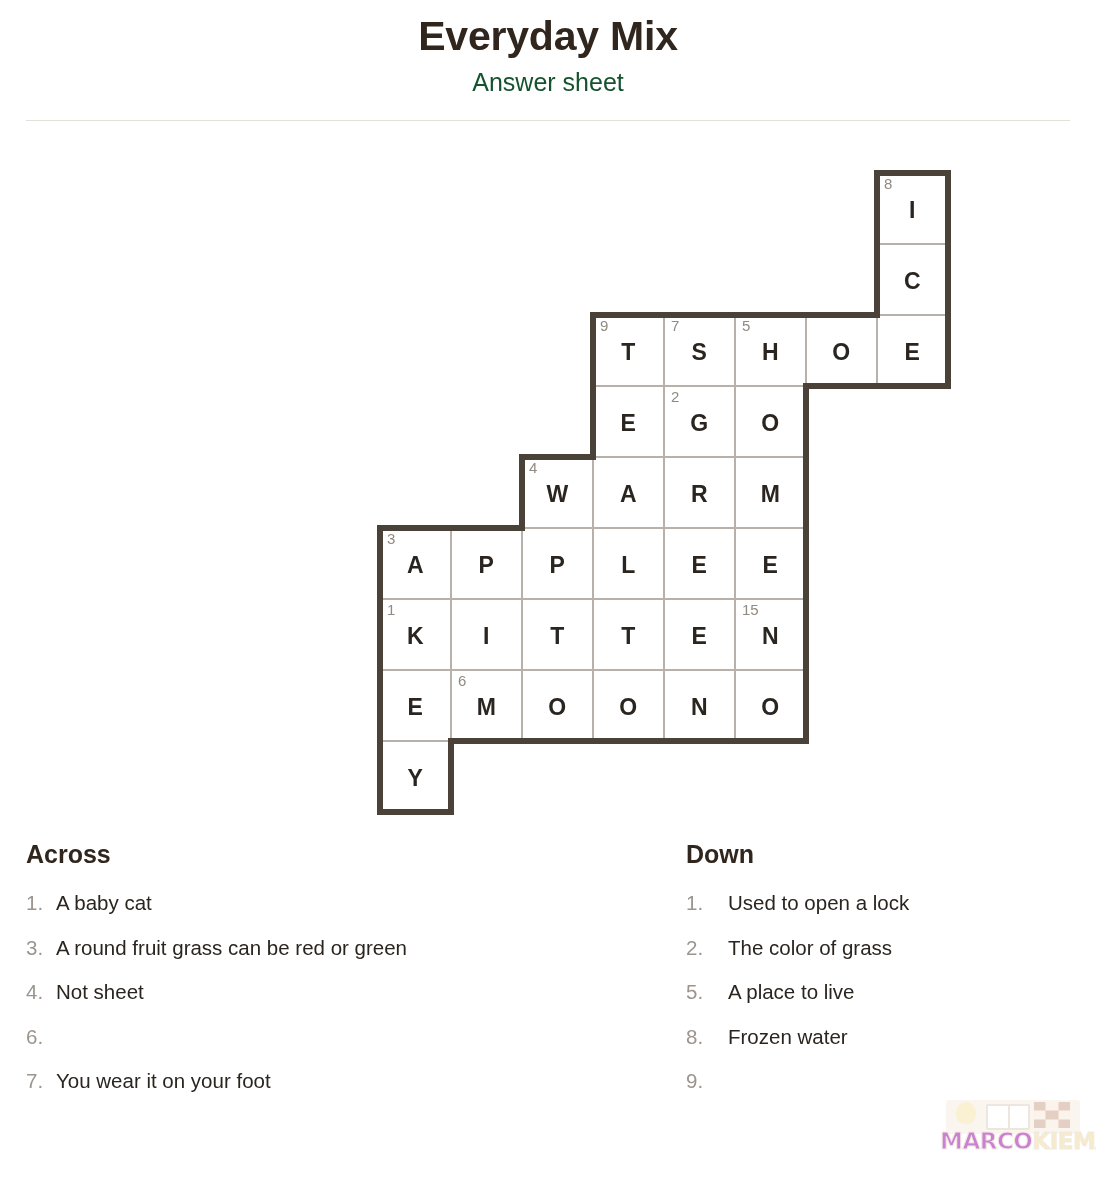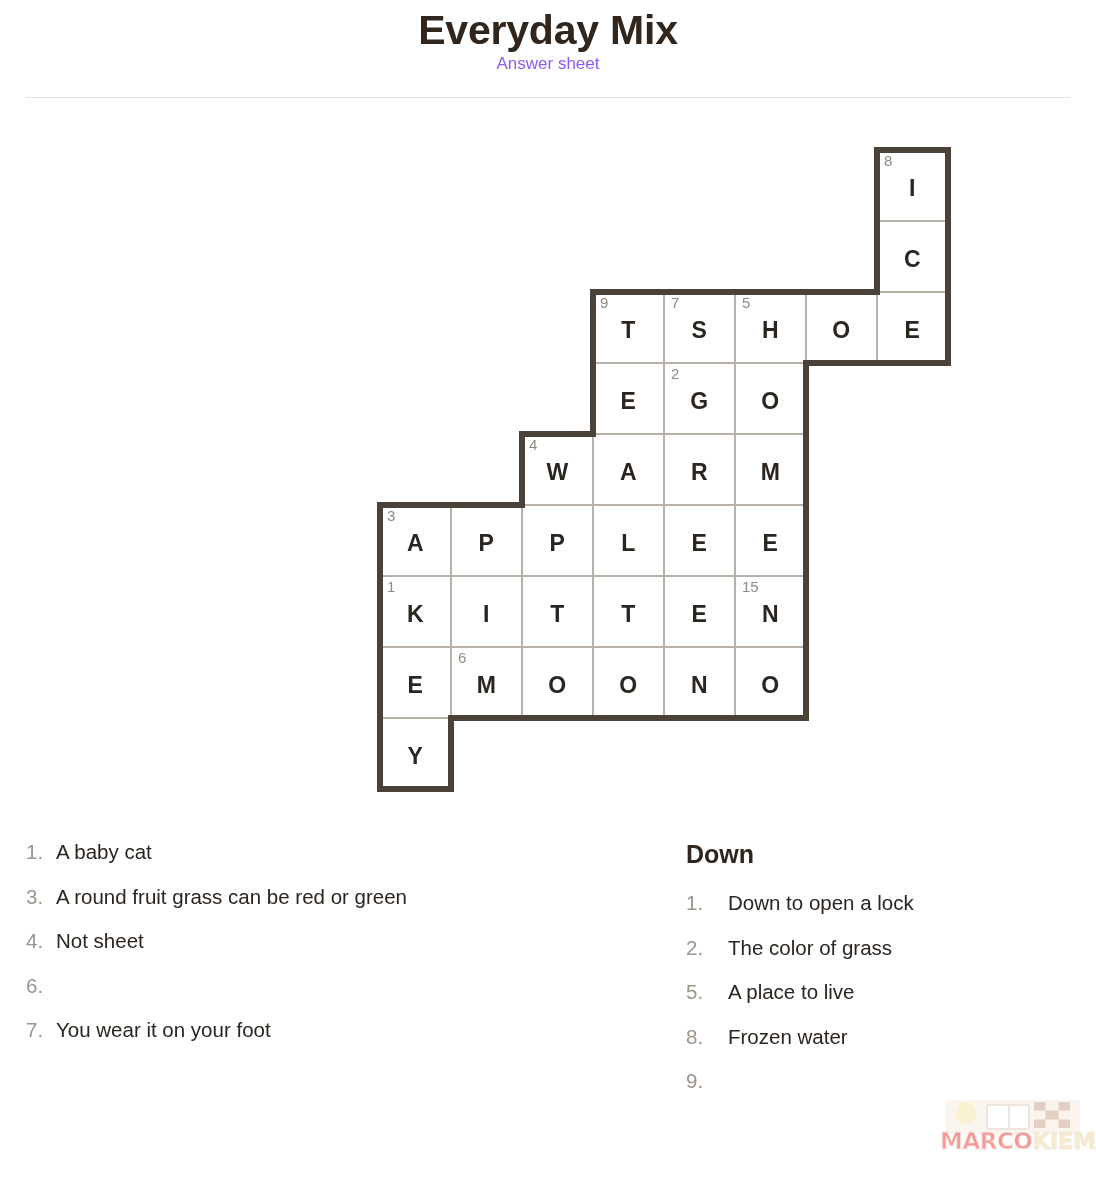--- a/index.html
+++ b/index.html
@@ -11,34 +11,35 @@
     height: 1184px;
     background: #ffffff;
     font-family: "Liberation Sans", sans-serif;
     color: #2e2823;
     overflow: hidden;
     position: relative;
   }
 
   
   .header {
-    padding-top: 8px;
+    padding-top: 14px;
     text-align: center;
   }
   .puzzle-title {
     font-size: 41px;
     font-weight: bold;
     letter-spacing: -0.2px;
     color: #30261d;
     line-height: 1.12;
     margin: 0;
   }
   .puzzle-subtitle {
-    font-size: 17px;
-    color: #8b5cf6;
+    font-size: 25px;
+    color: #14532d;
+    margin-top: 7px;
     line-height: 1.2;
   }
   .header-rule {
     margin: 23px 26px 0 26px;
     height: 1px;
     background: #e3dfd9;
   }
 
   
   .grid-area {
@@ -145,21 +146,21 @@
     left: 0;
     top: 30px;
     width: 146px;
     text-align: center;
     font-size: 23px;
     font-weight: bold;
     letter-spacing: -0.5px;
     font-family: "DejaVu Sans", sans-serif;
     -webkit-text-stroke: 1px #e8d9c8;
   }
-  .wm-a { color: #ef4444; }
+  .wm-a { color: #a21caf; }
   .wm-b { color: #f0dba0; }
   .wm-bulb {
     position: absolute;
     left: 16px;
     top: 4px;
     width: 20px;
     height: 22px;
     border-radius: 50% 50% 42% 42%;
     background: #f7e7b0;
   }
@@ -360,20 +361,21 @@
       <div class="edge" style="left: 423px; top: 494px; width: 6px; height: 77px;"></div>
       <div class="edge" style="left: -3px; top: 636px; width: 77px; height: 6px;"></div>
       <div class="edge" style="left: -3px; top: 565px; width: 6px; height: 77px;"></div>
       <div class="edge" style="left: 68px; top: 565px; width: 6px; height: 77px;"></div>
     </div>
 </div>
 
 <div class="clues">
 
   <div class="clue-col across">
+    <h2 class="clue-heading">Across</h2>
     <ul class="clue-list" id="across-list">
         <li class="clue-item">
           <span class="clue-num">1.</span>
           <span class="clue-text">A baby cat</span>
         </li>
         <li class="clue-item">
           <span class="clue-num">3.</span>
           <span class="clue-text">A round fruit grass can be red or green</span>
         </li>
         <li class="clue-item">
@@ -388,21 +390,21 @@
           <span class="clue-text">You wear it on your foot</span>
         </li>
       </ul>
   </div>
 
   <div class="clue-col down">
     <h2 class="clue-heading">Down</h2>
     <ul class="clue-list" id="down-list">
         <li class="clue-item">
           <span class="clue-num">1.</span>
-          <span class="clue-text">Down to open a lock</span>
+          <span class="clue-text">Used to open a lock</span>
         </li>
         <li class="clue-item">
           <span class="clue-num">2.</span>
           <span class="clue-text">The color of grass</span>
         </li>
         <li class="clue-item">
           <span class="clue-num">5.</span>
           <span class="clue-text">A place to live</span>
         </li>
         <li class="clue-item">

